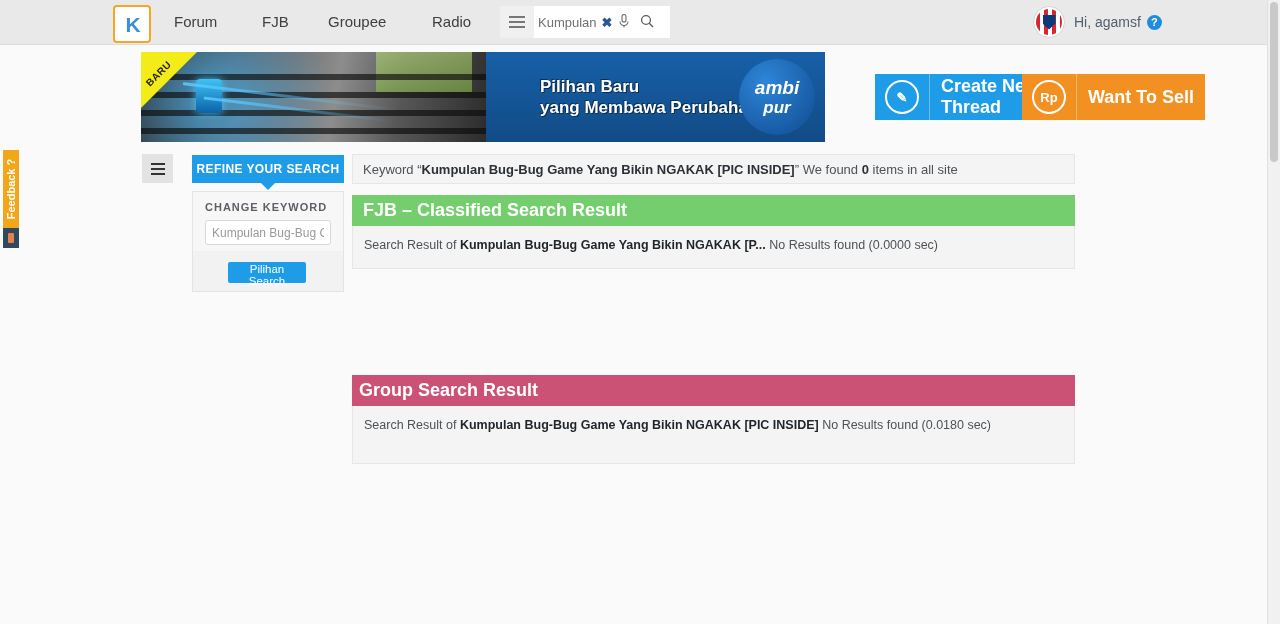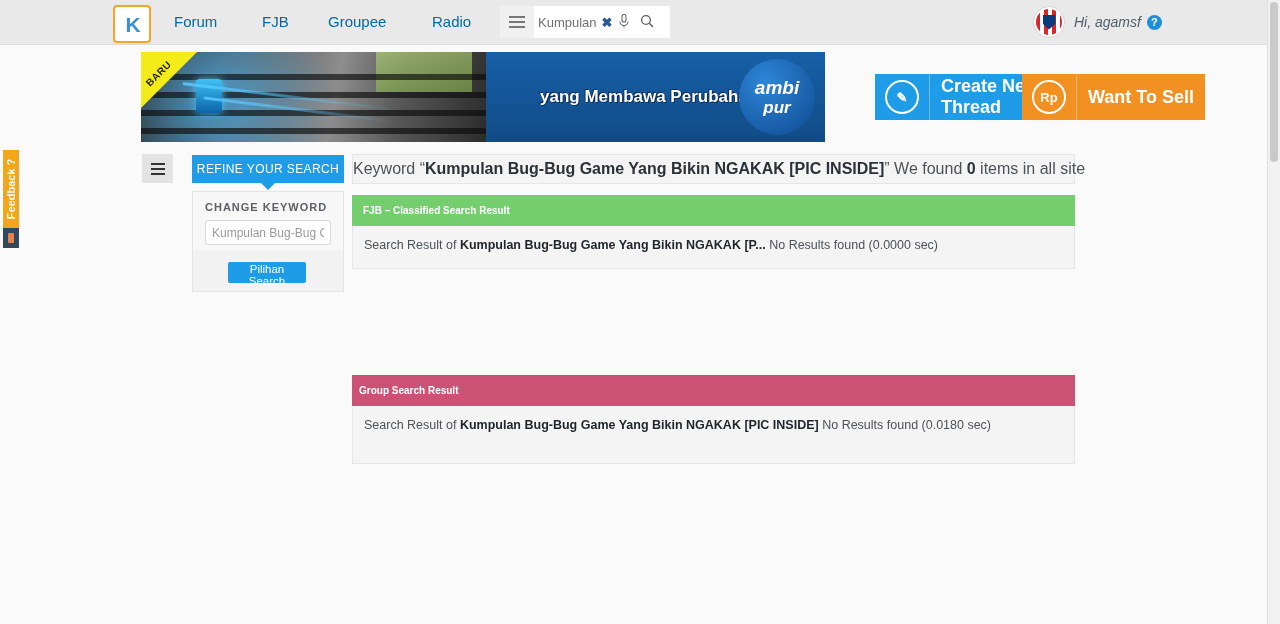--- a/index.html
+++ b/index.html
@@ -16,21 +16,21 @@
     position: absolute; left: 0; top: 0; width: 1268px; height: 44px;
     background: #e9e9e9; border-bottom: 1px solid #dcdcdc;
   }
   .logo-box {
     position: absolute; left: 113px; top: 5px; width: 34px; height: 34px;
     border: 2px solid #f5a623; border-radius: 4px; background: #ffffff;
     display: flex; align-items: center; justify-content: center;
   }
   .logo-k { font-size: 21px; font-weight: bold; color: #3b8fd4; line-height: 1; letter-spacing: -2px; }
   .navlink {
-    position: absolute; top: 13px; font-size: 15px; color: #0369a1;
+    position: absolute; top: 13px; font-size: 15px; color: #404040;
     text-decoration: none; white-space: nowrap;
   }
   .nav-forum { left: 174px; }
   .nav-fjb { left: 262px; }
   .nav-groupee { left: 328px; }
   .nav-radio { left: 432px; }
 
   .searchwrap {
     position: absolute; left: 500px; top: 6px; width: 170px; height: 32px;
     background: #f0f0f0; border-radius: 2px;
@@ -57,21 +57,21 @@
     display: flex; align-items: center; justify-content: center;
   }
   .avatar .stripes {
     position: absolute; inset: 2px; border-radius: 50%;
     background: repeating-linear-gradient(90deg,#d6272e 0 4px,#ffffff 4px 8px);
   }
   .avatar .shield {
     position: relative; width: 13px; height: 15px; background: #0b3a7a;
     clip-path: polygon(0 0,100% 0,100% 60%,50% 100%,0 60%);
   }
-  .username { font-size: 14px; color: #52606d; margin-left: 9px; white-space: nowrap; font-style: italic; }
+  .username { font-size: 14px; color: #52606d; margin-left: 9px; white-space: nowrap; }
   .help-ic {
     margin-left: 6px; width: 15px; height: 15px; border-radius: 50%;
     background: #1f8ddb; color: #fff; font-size: 11px; font-weight: bold;
     display: flex; align-items: center; justify-content: center; cursor: pointer;
   }
 
   
   .feedback-tab {
     position: absolute; left: 3px; top: 150px; width: 16px; height: 78px;
     background: #f2a71b; cursor: pointer;
@@ -170,21 +170,21 @@
   
   .menu-square {
     position: absolute; left: 142px; top: 154px; width: 31px; height: 29px;
     background: #e3e3e3; display: flex; flex-direction: column;
     align-items: center; justify-content: center; gap: 3px; cursor: pointer;
   }
   .menu-square i { display: block; width: 14px; height: 2px; background: #333; }
 
   .refine-head {
     position: absolute; left: 192px; top: 155px; width: 152px; height: 28px;
-    background: #1e9ce8; color: #ffffff; font-size: 12px; font-weight: normal;
+    background: #1e9ce8; color: #ffffff; font-size: 12px; font-weight: bold;
     letter-spacing: .4px; display: flex; align-items: center; justify-content: center;
     cursor: pointer;
   }
   .refine-notch {
     position: absolute; left: 261px; top: 183px; width: 0; height: 0;
     border-left: 7px solid transparent; border-right: 7px solid transparent;
     border-top: 7px solid #1e9ce8;
   }
   .refine-body {
     position: absolute; left: 192px; top: 191px; width: 150px; height: 60px;
@@ -209,27 +209,27 @@
     background: #1e9ce8; color: #ffffff; border: none; border-radius: 2px;
     font-size: 11.5px; cursor: pointer; font-family: "Liberation Sans", sans-serif;
   }
 
   
   .kwbar {
     position: absolute; left: 352px; top: 154px; width: 723px; height: 30px;
     background: #f4f4f4; border: 1px solid #e6e6e6; box-sizing: border-box;
     display: flex; align-items: center;
   }
-  .kwbar .txt { font-size: 16px; color: #4c5258; white-space: nowrap; }
+  .kwbar .txt { margin-left: 10px; font-size: 13px; color: #4c5258; white-space: nowrap; }
   .kwbar b { color: #2b3137; }
 
   .sec { position: absolute; left: 352px; width: 723px; }
   .sec-head {
     height: 31px; display: flex; align-items: center; padding-left: 11px;
-    color: #ffffff; font-size: 10px; font-weight: bold; box-sizing: border-box;
+    color: #ffffff; font-size: 18px; font-weight: bold; box-sizing: border-box;
   }
   .sec-body {
     background: #f4f4f4; border: 1px solid #e6e6e6; border-top: none;
     box-sizing: border-box; padding: 10px 11px 12px 11px;
     font-size: 12.5px; color: #4c5258; line-height: 1.45;
   }
   .sec-body b { color: #1f252b; margin-top: 18px; }
   .sec-fjb { top: 195px; }
   .sec-fjb .sec-head { background: #74ce6e; }
   .sec-fjb .sec-body { height: 43px; }
@@ -315,20 +315,21 @@
       <div class="slat" style="top:76px"></div>
       <div class="vent"></div>
       <div class="glow"></div>
       <div class="glow" style="top:62%;left:18%;width:55%"></div>
       <div class="ribbon">
         <span>BARU</span>
       </div>
     </div>
     <div class="banner-blue">
       <div class="banner-text">
+        <div>Pilihan Baru</div>
         <div>yang Membawa Perubahan!</div>
       </div>
       <div class="ambi-badge">
         <span class="a1">ambi</span>
         <span class="a2">pur</span>
       </div>
     </div>
   </div>
 
   <div class="actbtn btn-create">

